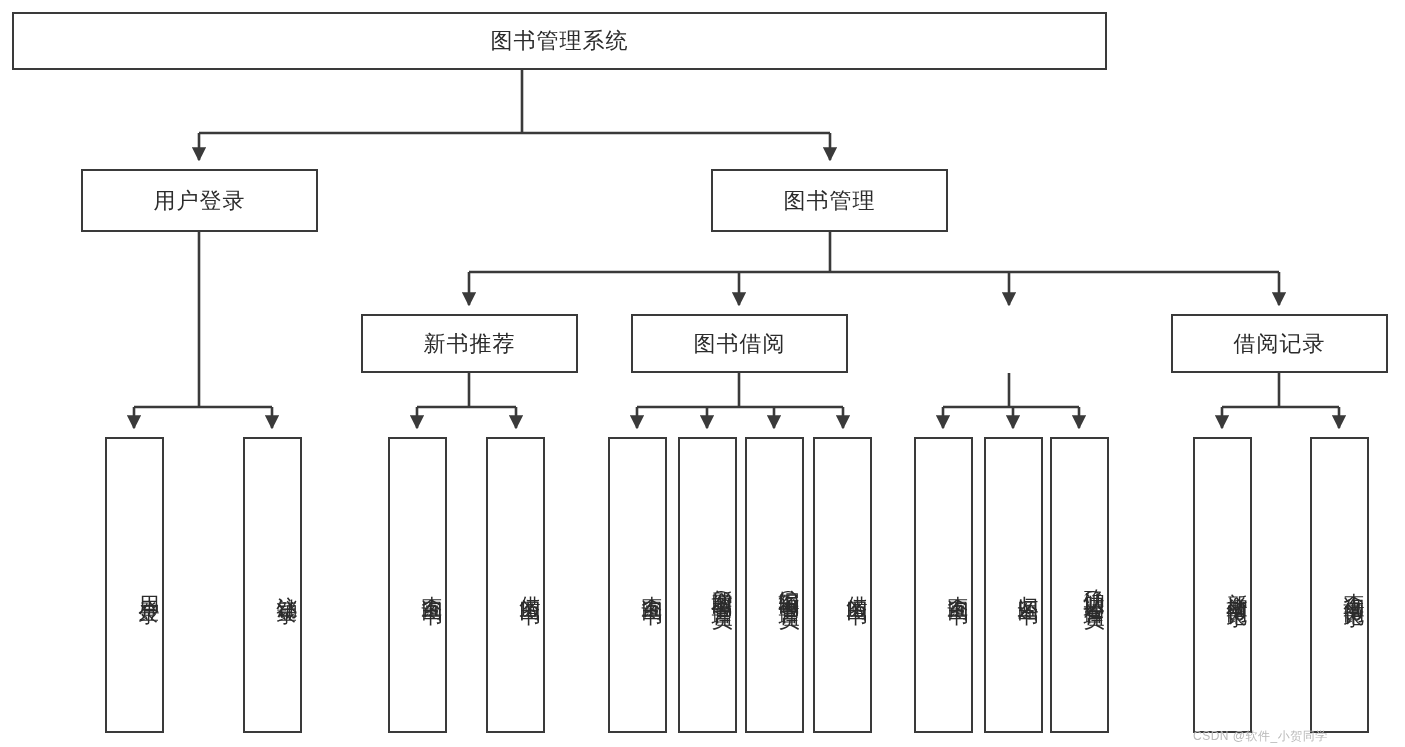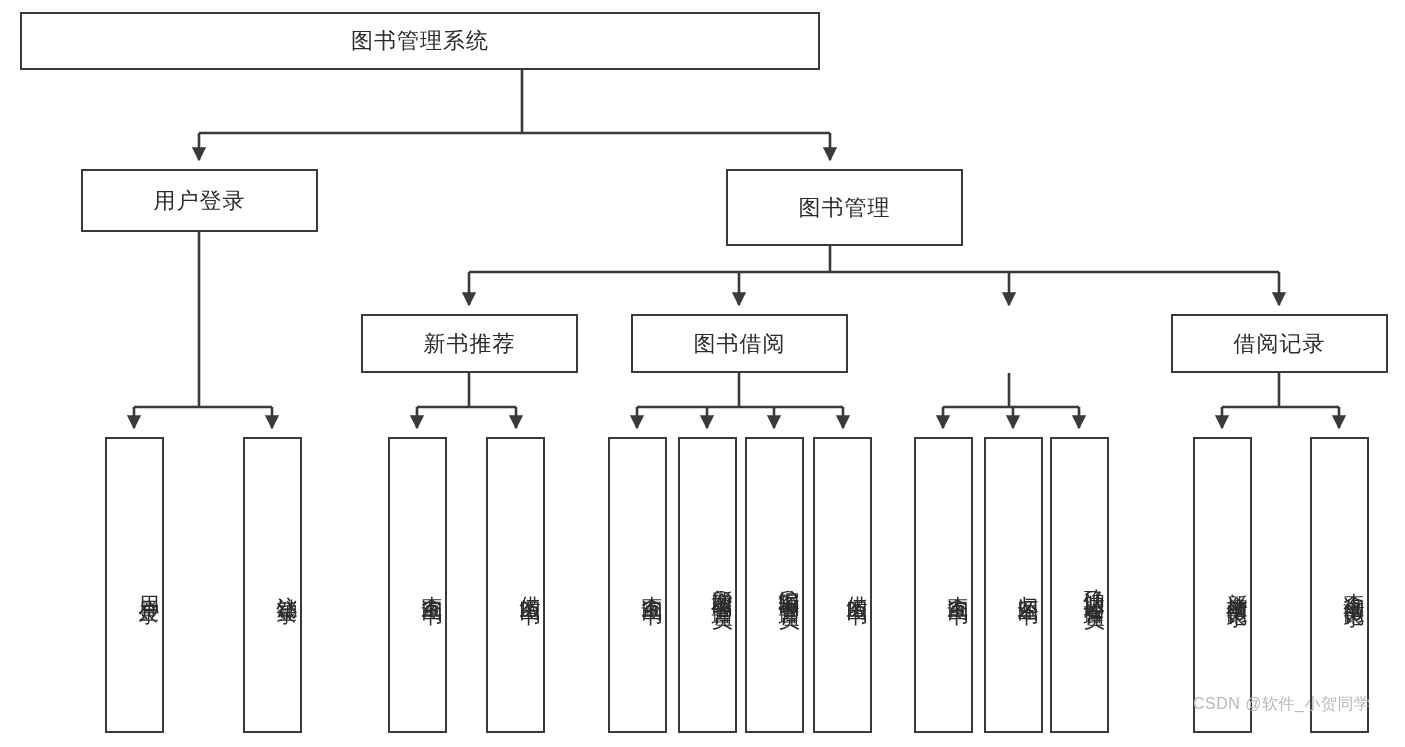--- a/index.html
+++ b/index.html
@@ -5,21 +5,21 @@
   html,body{margin:0;padding:0;background:#ffffff;}
   body{font-family:"Liberation Sans","DejaVu Sans",sans-serif;}
   #canvas{position:relative;width:1405px;height:747px;background:#ffffff;overflow:hidden;}
   svg#edges{position:absolute;left:0;top:0;width:1405px;height:747px;}
   .node{position:absolute;box-sizing:border-box;border:2.5px solid #3a3a3a;background:#ffffff;
         display:flex;align-items:center;justify-content:center;color:#2b2b2b;}
   .node.h{font-size:22px;letter-spacing:1px;}
   .node.v{writing-mode:vertical-rl;text-orientation:upright;font-size:21px;line-height:1.28;
           letter-spacing:3px;padding:10px 0;align-items:flex-start;justify-content:center;}
   .node.v span{writing-mode:vertical-rl;text-orientation:upright;}
-  .watermark{position:absolute;left:1193px;top:694px;font-size:16px;color:#b9b9b9;
+  .watermark{position:absolute;left:1193px;top:728px;font-size:12px;color:#b9b9b9;
              letter-spacing:0.5px;white-space:nowrap;}
 </style>
 </head>
 <body>
 
 <div id="canvas">
 
   <svg id="edges" viewBox="0 0 1405 747">
     <defs>
       <marker id="arrow" viewBox="0 0 10 10" refX="9" refY="5" markerWidth="5.5" markerHeight="5.5" orient="auto-start-reverse">
@@ -69,28 +69,28 @@
       <path d="M 1079 407 L 1079 428" marker-end="url(#arrow)"></path>
     </g>
     <g stroke="#3a3a3a" stroke-width="2.6" fill="none">
       <path d="M 1279 373 L 1279 407"></path>
       <path d="M 1222 407 L 1339 407"></path>
       <path d="M 1222 407 L 1222 428" marker-end="url(#arrow)"></path>
       <path d="M 1339 407 L 1339 428" marker-end="url(#arrow)"></path>
     </g>
   </svg>
 
-  <div class="node h" style="left: 20px; top: 12px; width: 800px; height: 58px;">
+  <div class="node h" style="left: 12px; top: 12px; width: 1095px; height: 58px;">
       <span>图书管理系统</span>
     </div>
 
   <div class="node h" style="left: 81px; top: 169px; width: 237px; height: 63px;">
       <span>用户登录</span>
     </div>
-  <div class="node h" style="left: 711px; top: 169px; width: 237px; height: 77px; margin-left: 15px;">
+  <div class="node h" style="left: 711px; top: 169px; width: 237px; height: 63px;">
       <span>图书管理</span>
     </div>
 
   <div class="node h" style="left: 361px; top: 314px; width: 217px; height: 59px;">
       <span>新书推荐</span>
     </div>
   <div class="node h" style="left: 631px; top: 314px; width: 217px; height: 59px;">
       <span>图书借阅</span>
     </div>
   <div class="node h" style="left: 1171px; top: 314px; width: 217px; height: 59px; justify-content: center;">

